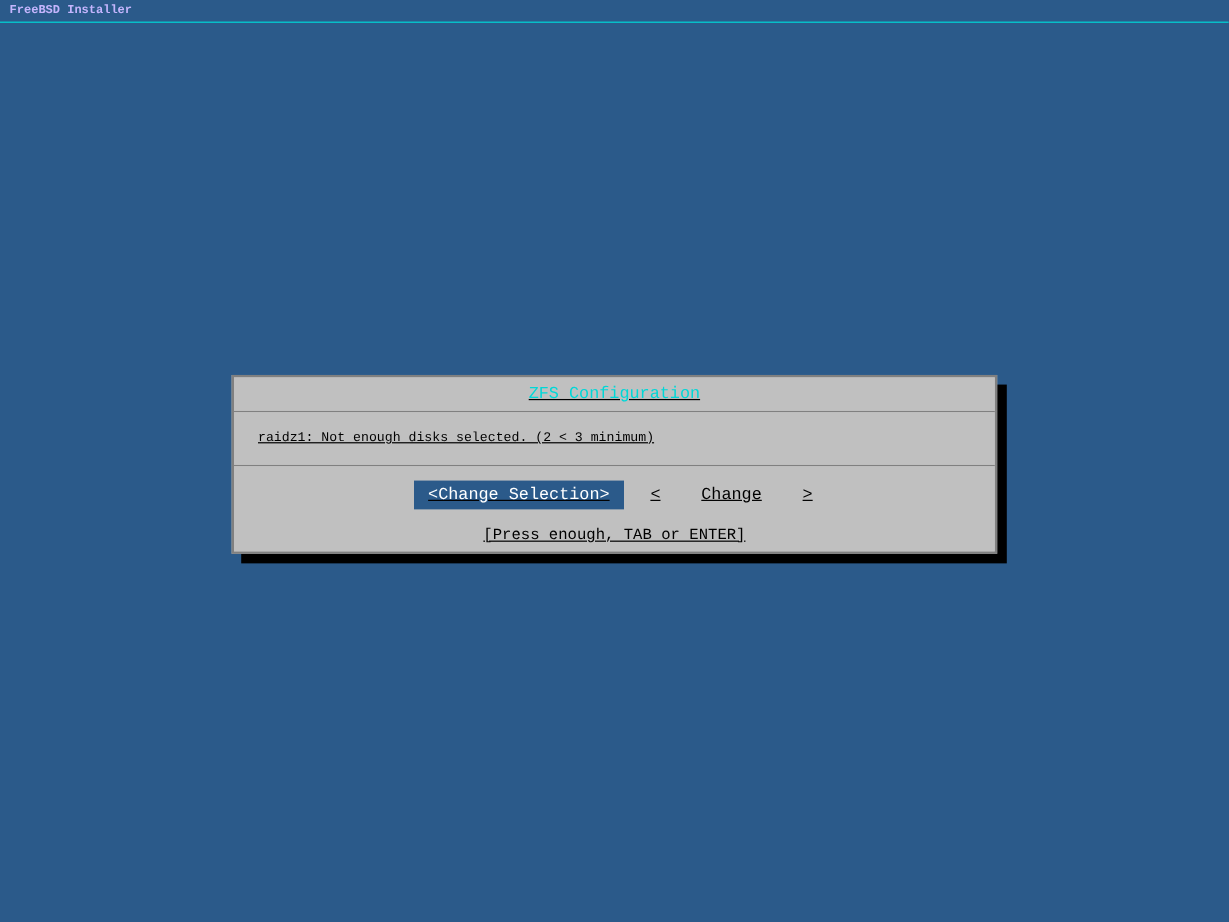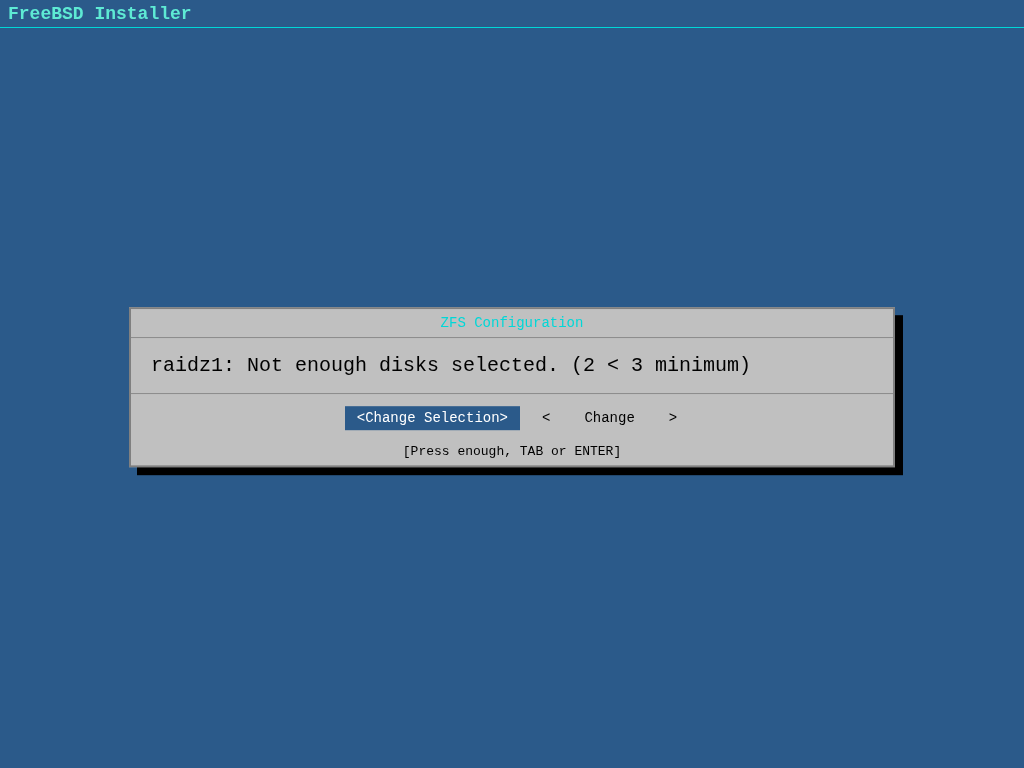--- a/index.html
+++ b/index.html
@@ -16,43 +16,44 @@
       overflow: hidden;
       position: relative;
     }
 
     .title-bar {
       position: absolute;
       top: 0;
       left: 0;
       width: 100%;
       padding: 4px 8px;
-      color: #5eead4;
-      font-size: 18px;
+      color: #c4b5fd;
+      font-size: 10px;
       font-weight: bold;
       font-family: Liberation Mono, monospace;
     }
 
     .title-bar::after {
       content: '';
       display: block;
       position: absolute;
       bottom: 0;
       left: 0;
       width: 100%;
       height: 1px;
       background-color: #00d7d7;
     }
 
     .dialog-container {
       position: absolute;
       top: 50%;
       left: 50%;
       transform: translate(-50%, -48%);
-      width: 766px;
+      width: 638px;
+      text-decoration: underline;
     }
 
     .dialog-shadow {
       position: absolute;
       top: 8px;
       left: 8px;
       width: 100%;
       height: 100%;
       background-color: #000000;
     }
@@ -68,21 +69,21 @@
       color: #00d7d7;
       background-color: #c0c0c0;
       padding: 6px 10px;
       font-size: 14px;
       border-bottom: 1px solid #808080;
     }
 
     .dialog-message {
       padding: 16px 20px;
       color: #000000;
-      font-size: 20px;
+      font-size: 11px;
       background-color: #c0c0c0;
       border-bottom: 1px solid #808080;
     }
 
     .dialog-buttons {
       display: flex;
       align-items: flex-start;
       justify-content: center;
       padding: 12px 20px;
       gap: 20px;

